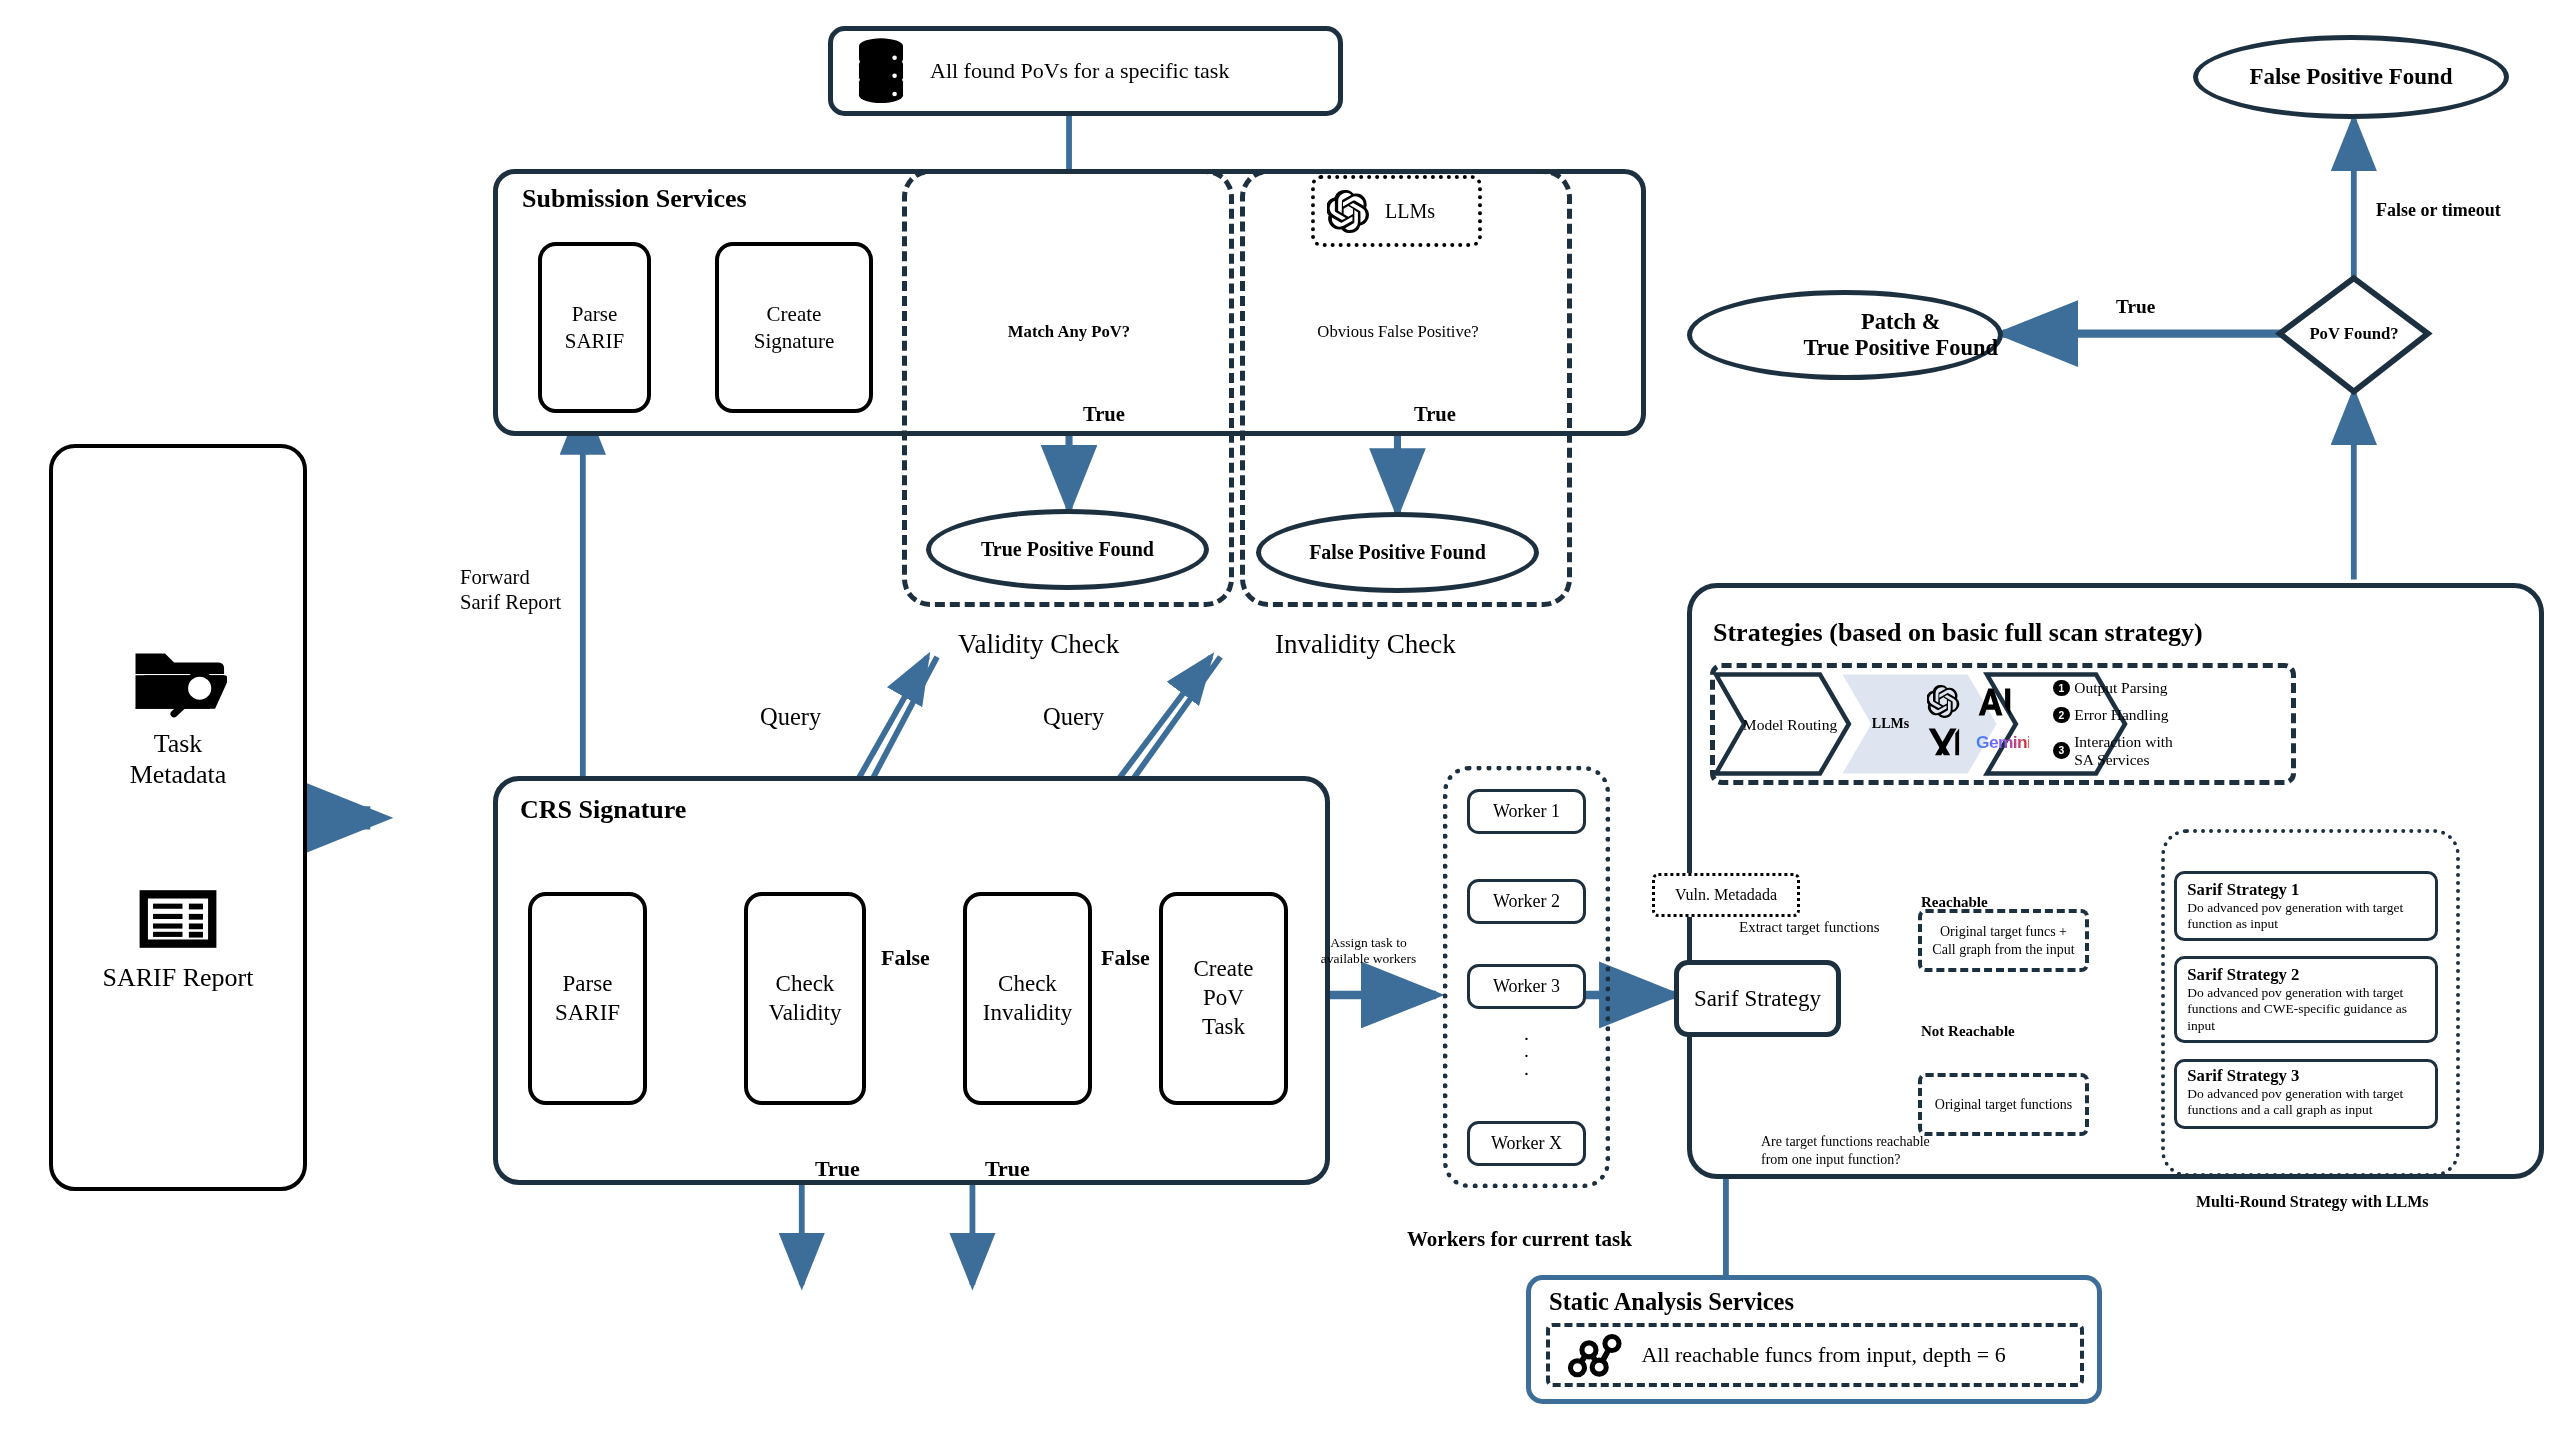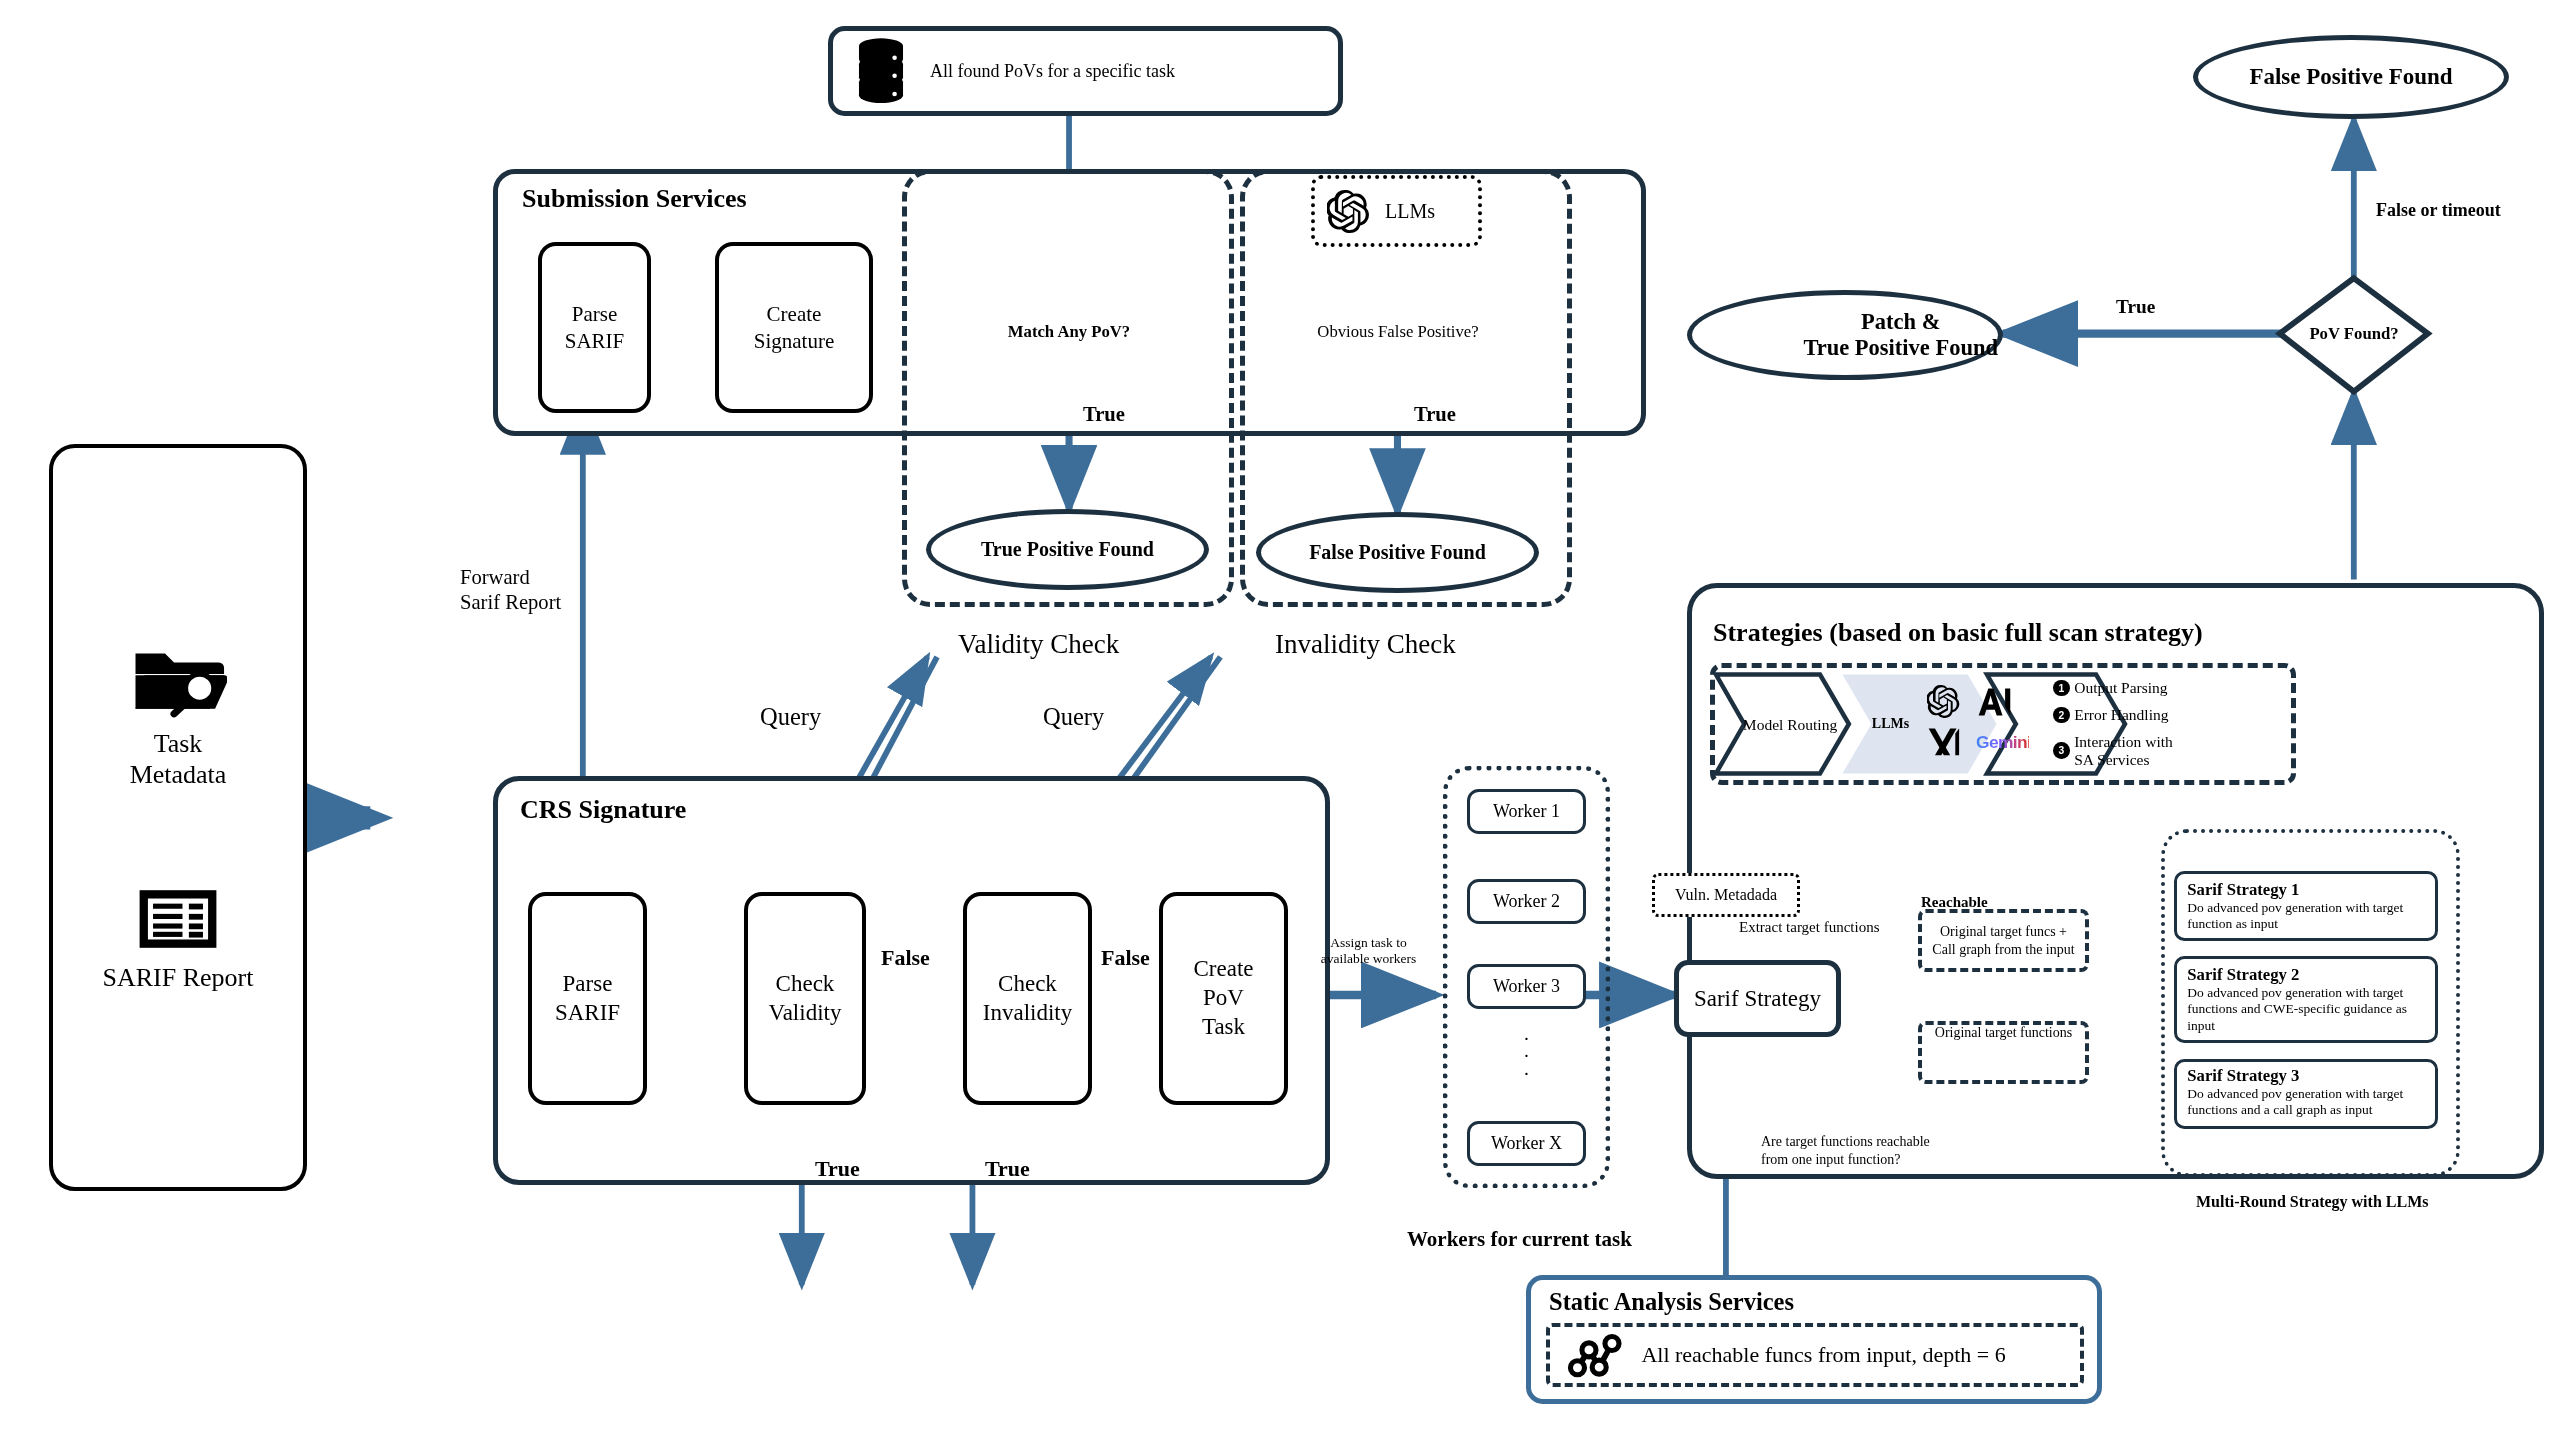--- a/index.html
+++ b/index.html
@@ -156,21 +156,21 @@
       <rect x="6" y="42" width="68" height="20" fill="#000"></rect>
       <ellipse cx="40" cy="42" rx="34" ry="12" fill="#000"></ellipse>
       <ellipse cx="40" cy="62" rx="34" ry="12" fill="#000"></ellipse>
       <rect x="6" y="70" width="68" height="20" fill="#000"></rect>
       <ellipse cx="40" cy="70" rx="34" ry="12" fill="#000"></ellipse>
       <ellipse cx="40" cy="90" rx="34" ry="12" fill="#000"></ellipse>
       <circle cx="61" cy="32" r="3.5" fill="#fff"></circle>
       <circle cx="61" cy="60" r="3.5" fill="#fff"></circle>
       <circle cx="61" cy="88" r="3.5" fill="#fff"></circle>
     </svg>
-    <div style="font-size:18px;margin-left:23px;">All found PoVs for a specific task</div>
+    <div style="font-size:22px;margin-left:23px;">All found PoVs for a specific task</div>
   </div>
 
   <div class="abs rbox" style="left:493px;top:169px;width:1153px;height:267px;border-width:5.2px;border-radius:22px;"></div>
   <div class="abs grp-title" style="left:522px;top:184px;font-size:26px;">Submission Services</div>
 
   <div class="abs rbox rbox-black" style="left:538px;top:242px;width:113px;height:171px;border-width:4.5px;border-radius:18px;">
     <span style="font-size:21px;white-space:pre-line;line-height:1.25;">Parse
 SARIF</span>
   </div>
   <div class="abs rbox rbox-black" style="left:715px;top:242px;width:158px;height:171px;border-width:4.5px;border-radius:18px;">
@@ -313,21 +313,21 @@
     <span style="font-size:23px;">Sarif Strategy</span>
   </div>
 
   <div class="abs bold" style="left:1921px;top:894px;font-size:15px;">Reachable</div>
   <div class="abs dashed-thin" style="left:1918px;top:909px;width:171px;height:63px;display:flex;align-items:center;justify-content:center;text-align:center;border-width:4.5px;border-radius:7.7px;">
     <span style="font-size:14px;line-height:1.25;white-space:pre-line;">Original target funcs +
 Call graph from the input</span>
   </div>
 
   <div class="abs bold" style="left:1921px;top:1023px;font-size:15px;">Not Reachable</div>
-  <div class="abs dashed-thin" style="left:1918px;top:1021px;width:171px;height:63px;display:flex;align-items:flex-start;justify-content:center;text-align:center;border-width:4.5px;border-radius:7.7px;">
+  <div class="abs dashed-thin" style="left:1918px;top:1073px;width:171px;height:63px;display:flex;align-items:center;justify-content:center;text-align:center;border-width:4.5px;border-radius:7.7px;">
     <span style="font-size:14px;">Original target functions</span>
   </div>
 
   <div class="abs lbl" style="left:1761px;top:1133px;font-size:14px;line-height:1.25;">Are target functions reachable
 from one input function?</div>
 
   <div class="abs dotted" style="left:2161px;top:829px;width:299px;height:348px;border-width:4.5px;border-radius:26px;"></div>
   <div class="abs bold" style="left:2196px;top:1193px;font-size:16px;">Multi-Round Strategy with LLMs</div>
 
   <div class="abs rbox" style="left:2174px;top:871px;width:264px;height:70px;flex-direction:column;align-items:flex-start;justify-content:center;padding:3.9px 10.3px;border-width:3.9px;border-radius:10.3px;text-align:left;">

